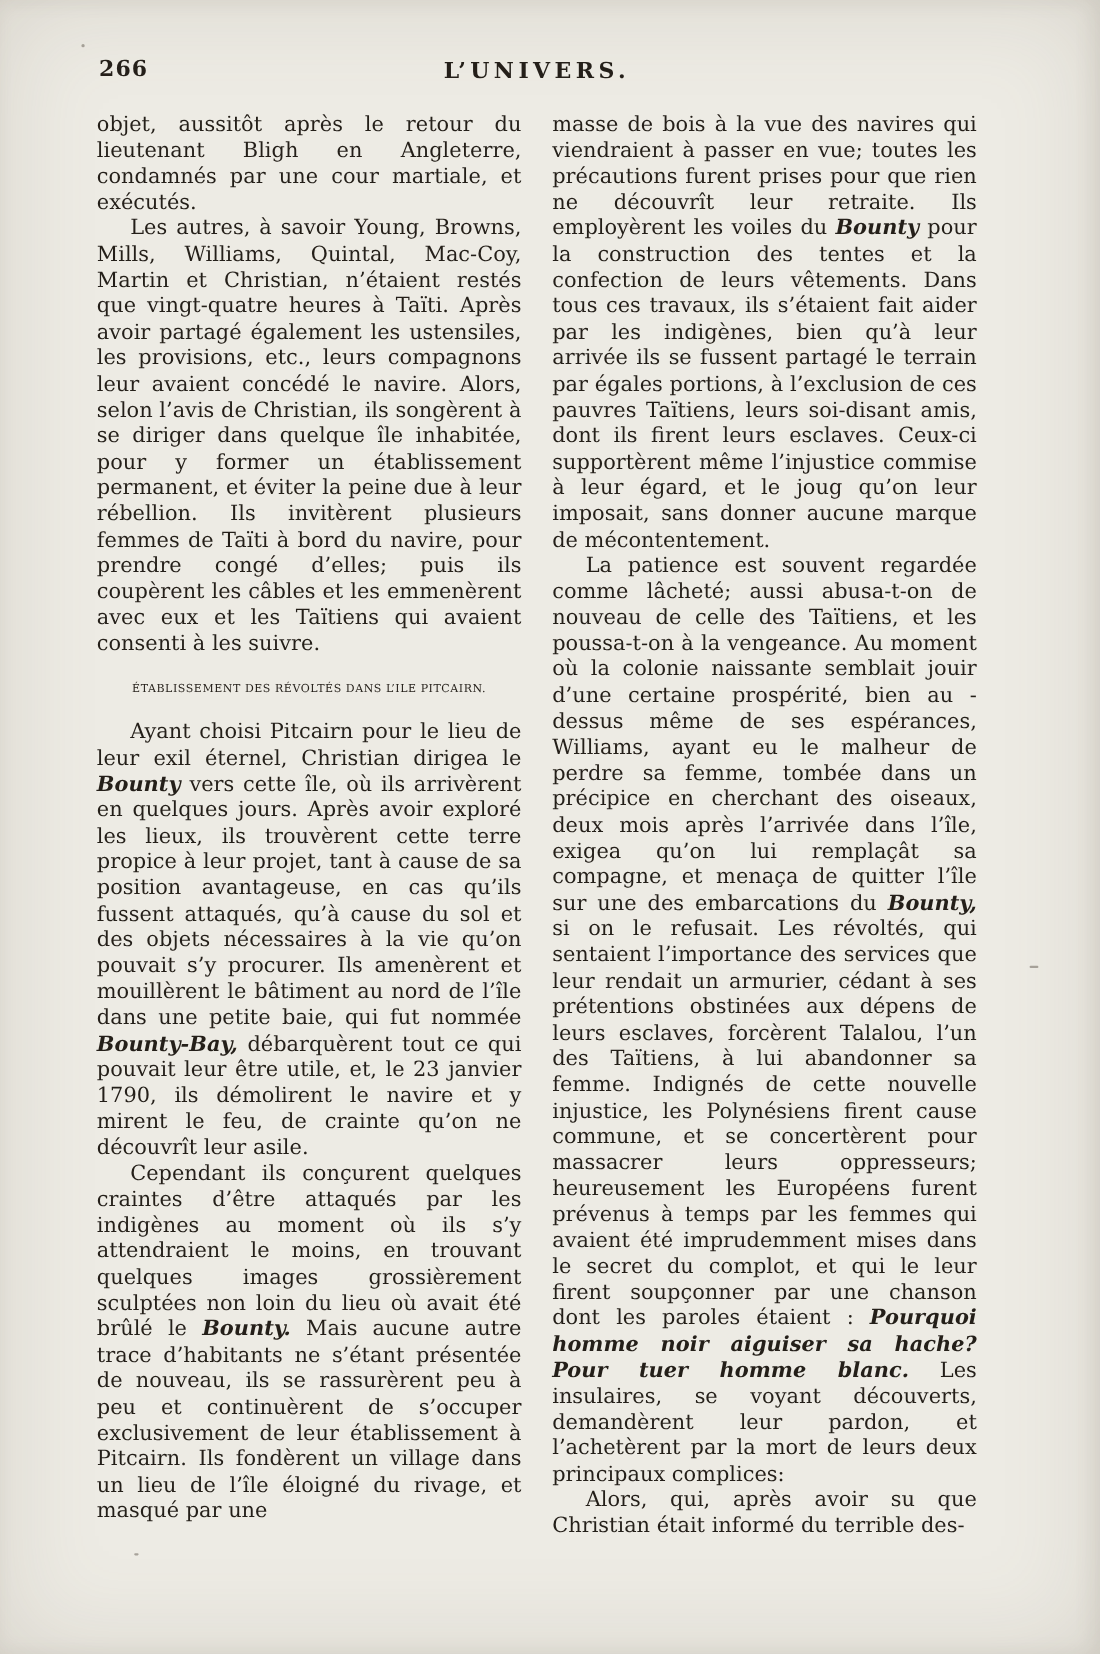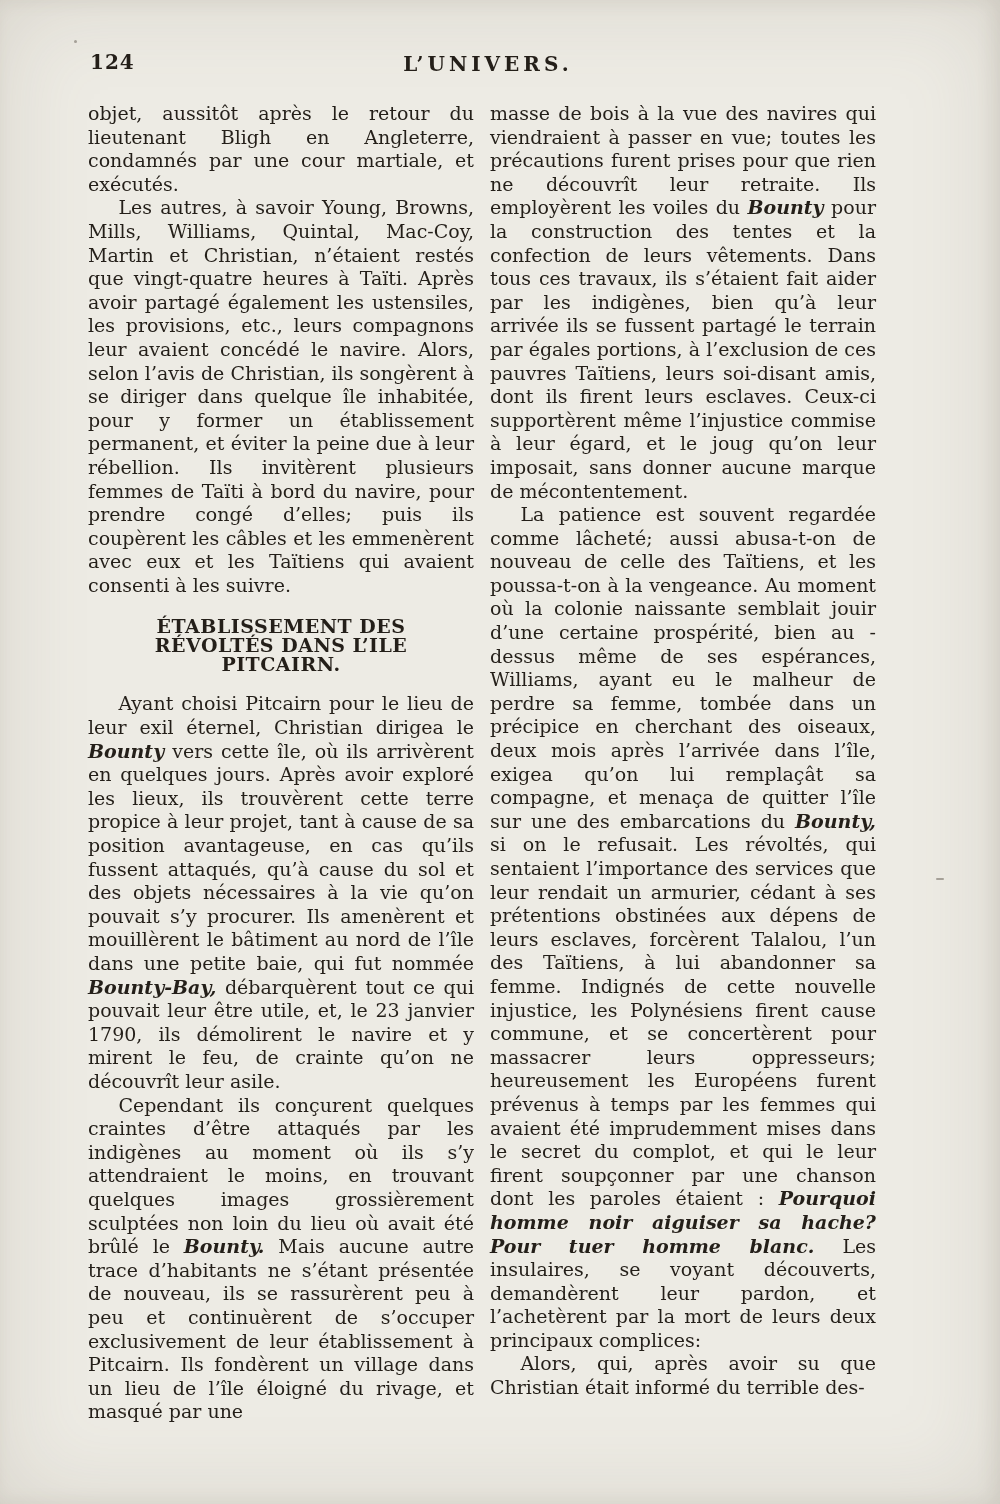--- a/index.html
+++ b/index.html
@@ -33,41 +33,41 @@
     font-weight: bold;
     letter-spacing: 1px;
   }
   .page-title {
     font-size: 20px;
     font-weight: bold;
     letter-spacing: 4px;
   }
   .columns {
     display: flex;
-    gap: 16px;
+    gap: 28px;
     margin: 6px 112px 0 88px;
   }
   .column {
     width: 386px;
     text-align: justify;
     font-size: 19px;
     line-height: 23.6px;
     hyphens: auto;
     -webkit-hyphens: auto;
   }
   .column p {
     margin: 0;
   }
   .column p.indent {
     text-indent: 1.6em;
   }
   .column h2.heading {
     margin: 20px 6px 18px 6px;
-    font-size: 19px;
-    font-weight: 700;
+    font-size: 10px;
+    font-weight: 400;
     letter-spacing: 0.5px;
     text-align: center;
     text-indent: 0;
     line-height: 19px;
   }
   .it {
     font-style: italic;
     font-weight: bold;
   }
   .speck {
@@ -82,21 +82,21 @@
 </style>
 </head>
 <body>
 
 <div class="page">
   <div class="speck speck-1"></div>
   <div class="speck speck-2"></div>
   <div class="speck speck-3"></div>
 
   <header class="page-header">
-    <span class="page-number">124</span>
+    <span class="page-number">266</span>
     <span class="page-title">L’UNIVERS.</span>
   </header>
 
   <main class="columns">
     <div class="column">
         <p class=""><span>objet, aussitôt après le retour du lieutenant Bligh en Angleterre, condamnés par une cour martiale, et exécutés.</span></p>
         <p class="indent"><span>Les autres, à savoir Young, Browns, Mills, Williams, Quintal, Mac-Coy, Martin et Christian, n’étaient restés que vingt-quatre heures à Taïti. Après avoir partagé également les ustensiles, les provisions, etc., leurs compagnons leur avaient concédé le navire. Alors, selon l’avis de Christian, ils songèrent à se diriger dans quelque île inhabitée, pour y former un établissement permanent, et éviter la peine due à leur rébellion. Ils invitèrent plusieurs femmes de Taïti à bord du navire, pour prendre congé d’elles; puis ils coupèrent les câbles et les emmenèrent avec eux et les Taïtiens qui avaient consenti à les suivre.</span></p>
         <h2 class="heading"><span>ÉTABLISSEMENT DES RÉVOLTÉS DANS L’ILE PITCAIRN.</span></h2>
         <p class="indent"><span>Ayant choisi Pitcairn pour le lieu de leur exil éternel, Christian dirigea le </span><span class="it">Bounty</span><span> vers cette île, où ils arrivèrent en quelques jours. Après avoir exploré les lieux, ils trouvèrent cette terre propice à leur projet, tant à cause de sa position avantageuse, en cas qu’ils fussent attaqués, qu’à cause du sol et des objets nécessaires à la vie qu’on pouvait s’y procurer. Ils amenèrent et mouillèrent le bâtiment au nord de l’île dans une petite baie, qui fut nommée </span><span class="it">Bounty-Bay,</span><span> débarquèrent tout ce qui pouvait leur être utile, et, le 23 janvier 1790, ils démolirent le navire et y mirent le feu, de crainte qu’on ne découvrît leur asile.</span></p>
         <p class="indent"><span>Cependant ils conçurent quelques craintes d’être attaqués par les indigènes au moment où ils s’y attendraient le moins, en trouvant quelques images grossièrement sculptées non loin du lieu où avait été brûlé le </span><span class="it">Bounty.</span><span> Mais aucune autre trace d’habitants ne s’étant présentée de nouveau, ils se rassurèrent peu à peu et continuèrent de s’occuper exclusivement de leur établissement à Pitcairn. Ils fondèrent un village dans un lieu de l’île éloigné du rivage, et masqué par une</span></p>

